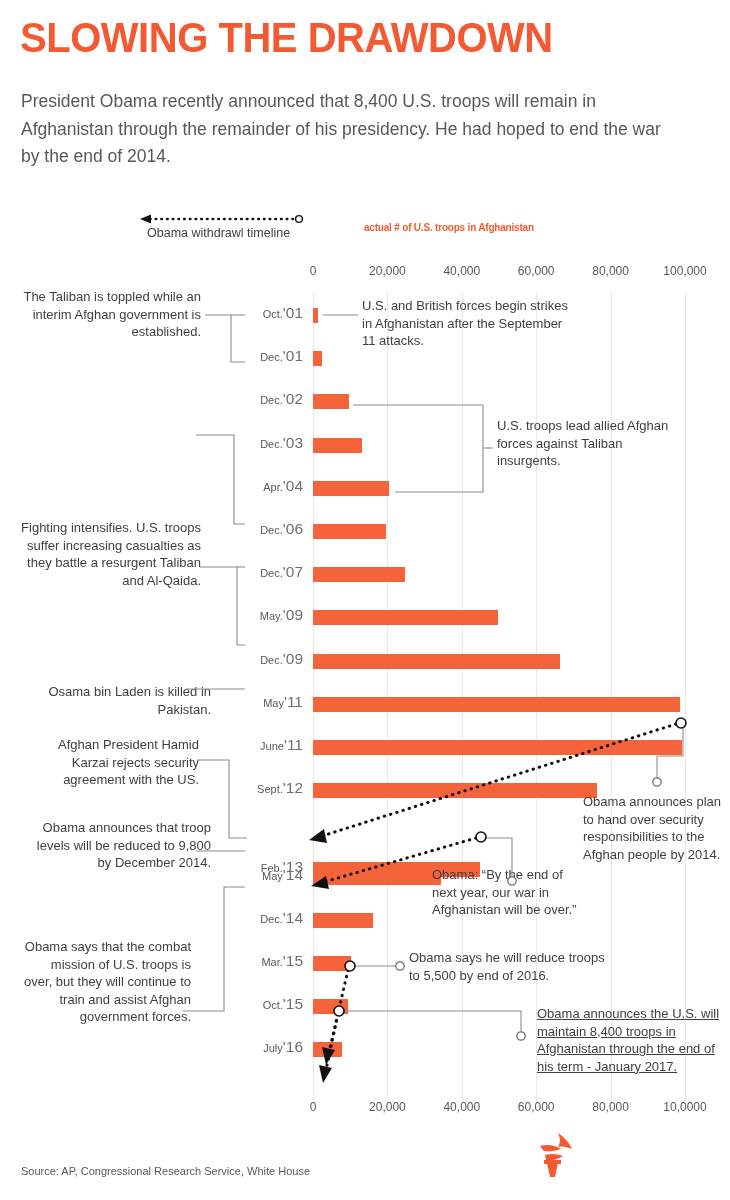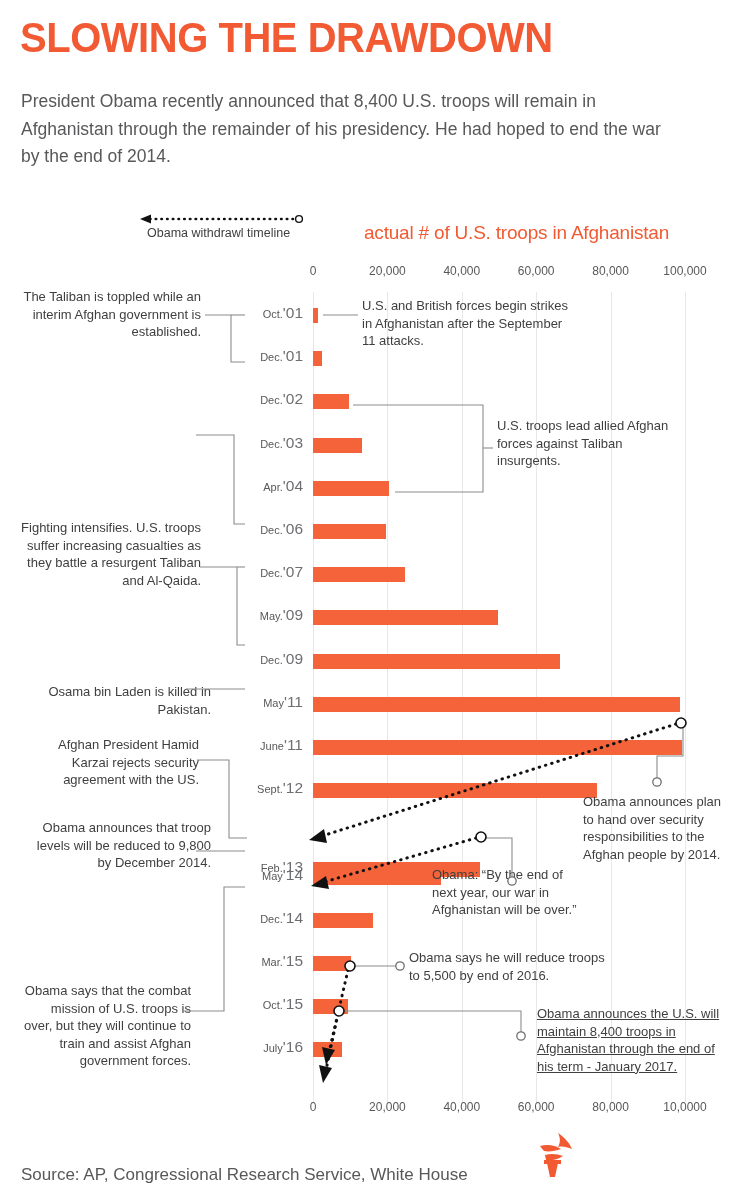--- a/index.html
+++ b/index.html
@@ -33,21 +33,21 @@
   
   .legend-arrow {
     position:absolute; left:140px; top:211px; width:165px; height:12px;
   }
   .legend-label {
     position:absolute; left:147px; top:226px;
     font-size:12.5px; color:#3f3f3f;
   }
   .axis-title {
     position:absolute; left:364px; top:222px;
-    font-size:19px; font-weight:normal; color:#f15a32;
+    font-size:10px; font-weight:bold; color:#f15a32;
     letter-spacing:-0.2px;
   }
 
   
   #plot {
     position:absolute;
     left:313px;           
     top:292px;
     width:372px;          
     height:810px;
@@ -82,21 +82,21 @@
     font-size:13px; line-height:17.5px; color:#3f3f3f;
   }
   .anno.left { text-align:right; }
 
   
   #overlay { position:absolute; left:0; top:0; width:730px; height:1200px; pointer-events:none; }
 
   
   .source {
     position:absolute; left:21px; top:1165px;
-    font-size:17px; color:#58585a;
+    font-size:11px; color:#58585a;
   }
   .logo { position:absolute; left:528px; top:1130px; width:190px; height:54px; }
   .logo-text {
     position:absolute; left:60px; top:3px;
     font-size:17.5px; font-weight:bold; line-height:21px;
     color:#58585a; letter-spacing:-0.3px;
   }
 </style>
 </head>
 <body>
@@ -213,21 +213,21 @@
       <div class="tick" style="left: 223.2px;">60,000</div>
       <div class="tick" style="left: 297.6px;">80,000</div>
       <div class="tick" style="left: 372px;">10,0000</div>
     </div>
 
   <div class="anno left" style="left:21px; top:288px; width:180px;">The Taliban is toppled while an interim Afghan government is established.</div>
   <div class="anno left" style="left:21px; top:519px; width:180px;">Fighting intensifies. U.S. troops suffer increasing casualties as they battle a resurgent Taliban and Al-Qaida.</div>
   <div class="anno left" style="left:21px; top:683px; width:190px;">Osama bin Laden is killed in Pakistan.</div>
   <div class="anno left" style="left:21px; top:736px; width:178px;">Afghan President Hamid Karzai rejects security agreement with the US.</div>
   <div class="anno left" style="left:21px; top:819px; width:190px;">Obama announces that troop levels will be reduced to 9,800 by December 2014.</div>
-  <div class="anno left" style="left:21px; top:938px; width:170px;margin-top:44px;">Obama says that the combat mission of U.S. troops is over, but they will continue to train and assist Afghan government forces.</div>
+  <div class="anno left" style="left:21px; top:938px; width:170px;">Obama says that the combat mission of U.S. troops is over, but they will continue to train and assist Afghan government forces.</div>
 
   <div class="anno" style="left:362px; top:297px; width:215px;">U.S. and British forces begin strikes in Afghanistan after the September 11 attacks.</div>
   <div class="anno" style="left:497px; top:417px; width:185px;">U.S. troops lead allied Afghan forces against Taliban insurgents.</div>
   <div class="anno" style="left:583px; top:793px; width:150px;">Obama announces plan to hand over security responsibilities to the Afghan people by 2014.</div>
   <div class="anno" style="left:432px; top:866px; width:145px;">Obama: “By the end of next year, our war in Afghanistan will be over.”</div>
   <div class="anno" style="left:409px; top:949px; width:200px;">Obama says he will reduce troops to 5,500 by end of 2016.</div>
   <div class="anno" style="left:537px; top:1005px; width:190px;text-decoration:underline;">Obama announces the U.S. will maintain 8,400 troops in Afghanistan through the end of his term - January 2017.</div>
 
   <svg id="overlay" viewBox="0 0 730 1200">
     <g fill="none" stroke="#8c8c8c" stroke-width="1.1">

